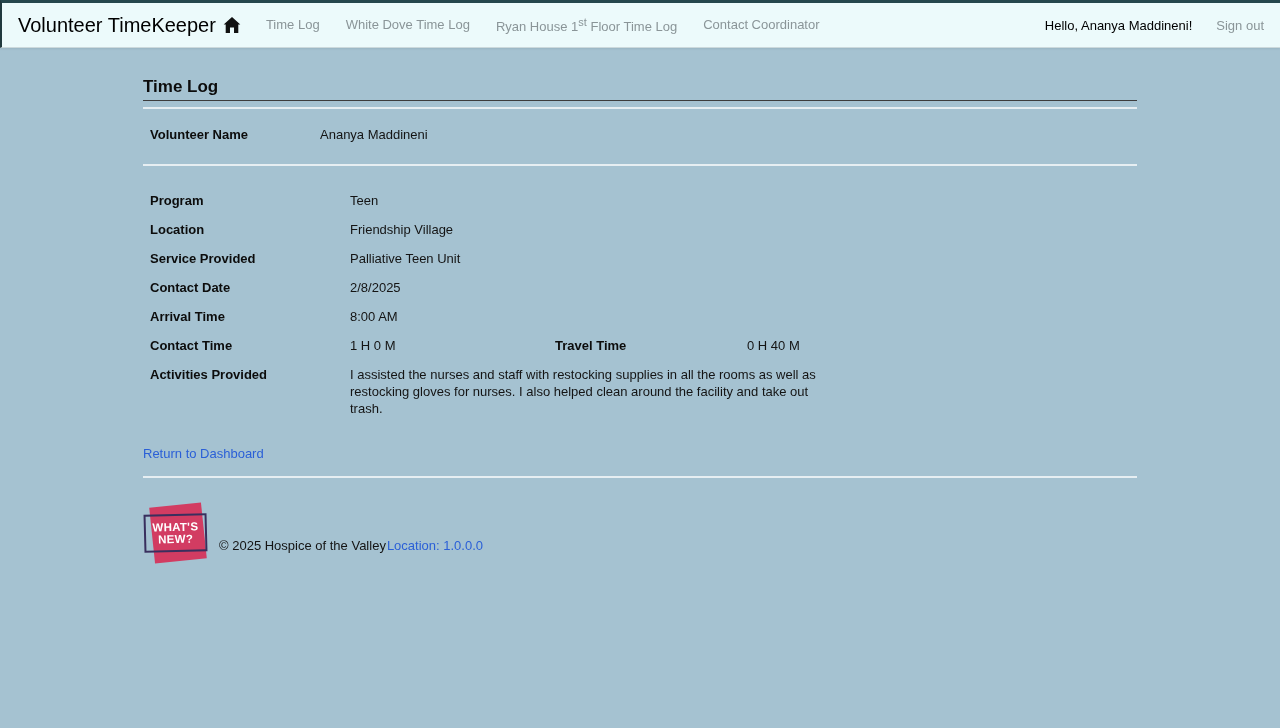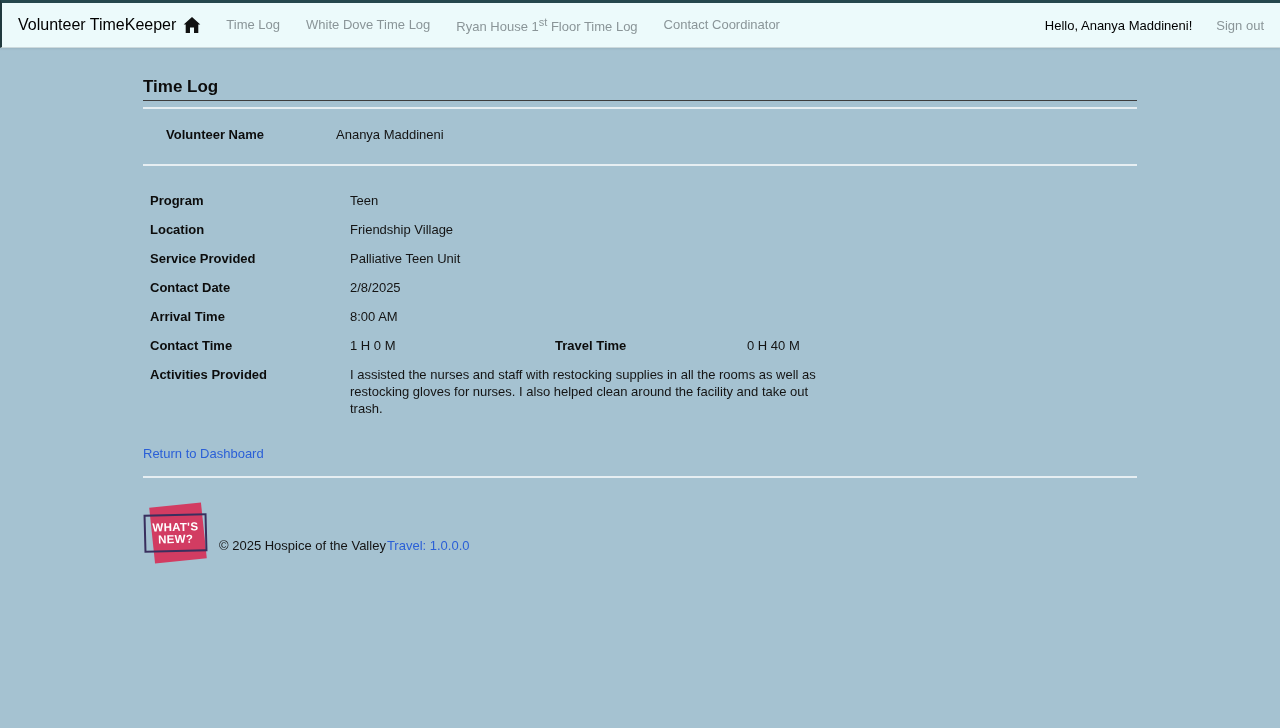--- a/index.html
+++ b/index.html
@@ -20,21 +20,21 @@
     display: flex;
     align-items: center;
     padding: 0 16px;
     border-top: 3px solid #26474d;
     border-left: 2px solid #20393e;
     border-bottom: 1px solid #ccd9dc;
     box-shadow: 0 1px 2px rgba(0,0,0,0.08);
   }
   .brand {
     display: flex; align-items: center; gap: 7px;
-    font-size: 16px; color: #000; text-decoration: none;
+    font-size: 20px; color: #000; text-decoration: none;
     white-space: nowrap; cursor: pointer;
   }
   .brand svg { width: 18px; height: 18px; fill: #111; }
   .nav-links { display: flex; align-items: center; margin-left: 12px; }
   .nav-link {
     color: #8a9598; text-decoration: none; padding: 8px 13px;
     white-space: nowrap; cursor: pointer; font-size: 13px;
   }
   .nav-link sup { font-size: 11px; }
   .nav-right { margin-left: auto; display: flex; align-items: center; }
@@ -49,21 +49,21 @@
     border-bottom: 1px solid #3c3c3c;
   }
   hr.light {
     border: none; height: 0;
     border-top: 2px solid rgba(255,255,255,0.72);
     margin: 6px 0 0 0;
   }
   .field-grid { display: grid; grid-template-columns: 177px 168px 169px 1fr; align-items: start; }
   .flabel { font-weight: bold; padding-left: 7px; line-height: 17px; color: #0c0c0c; }
   .fvalue { line-height: 17px; color: #141414; }
-  .vn-row { margin: 17px 0 21px 16px; }
+  .vn-row { margin: 17px 0 21px 0; }
   .rows { margin-top: 26px; }
   .rows .field-grid { margin-bottom: 12px; gap: 30px; }
   .activities-value { grid-column: 2 / span 3; max-width: 472px; }
   .return-link {
     display: inline-block; margin: 17px 0 9px 0;
     color: #2a5fd7; text-decoration: none; cursor: pointer;
   }
 
   
   .footer { display: flex; align-items: center; gap: 9px; margin-top: 24px; }
@@ -155,16 +155,16 @@
   <footer class="footer">
     <div class="wn-badge">
       <div class="wn-pink"></div>
       <div class="wn-frame">
         <span>WHAT'S</span>
         <span>NEW?</span>
       </div>
     </div>
     <div class="footer-text">
       <span class="copyright">© 2025 Hospice of the Valley</span>
-      <a class="version-link">Travel: 1.0.0.0</a>
+      <a class="version-link">Location: 1.0.0.0</a>
     </div>
   </footer>
 </main>
 
 </body></html>

